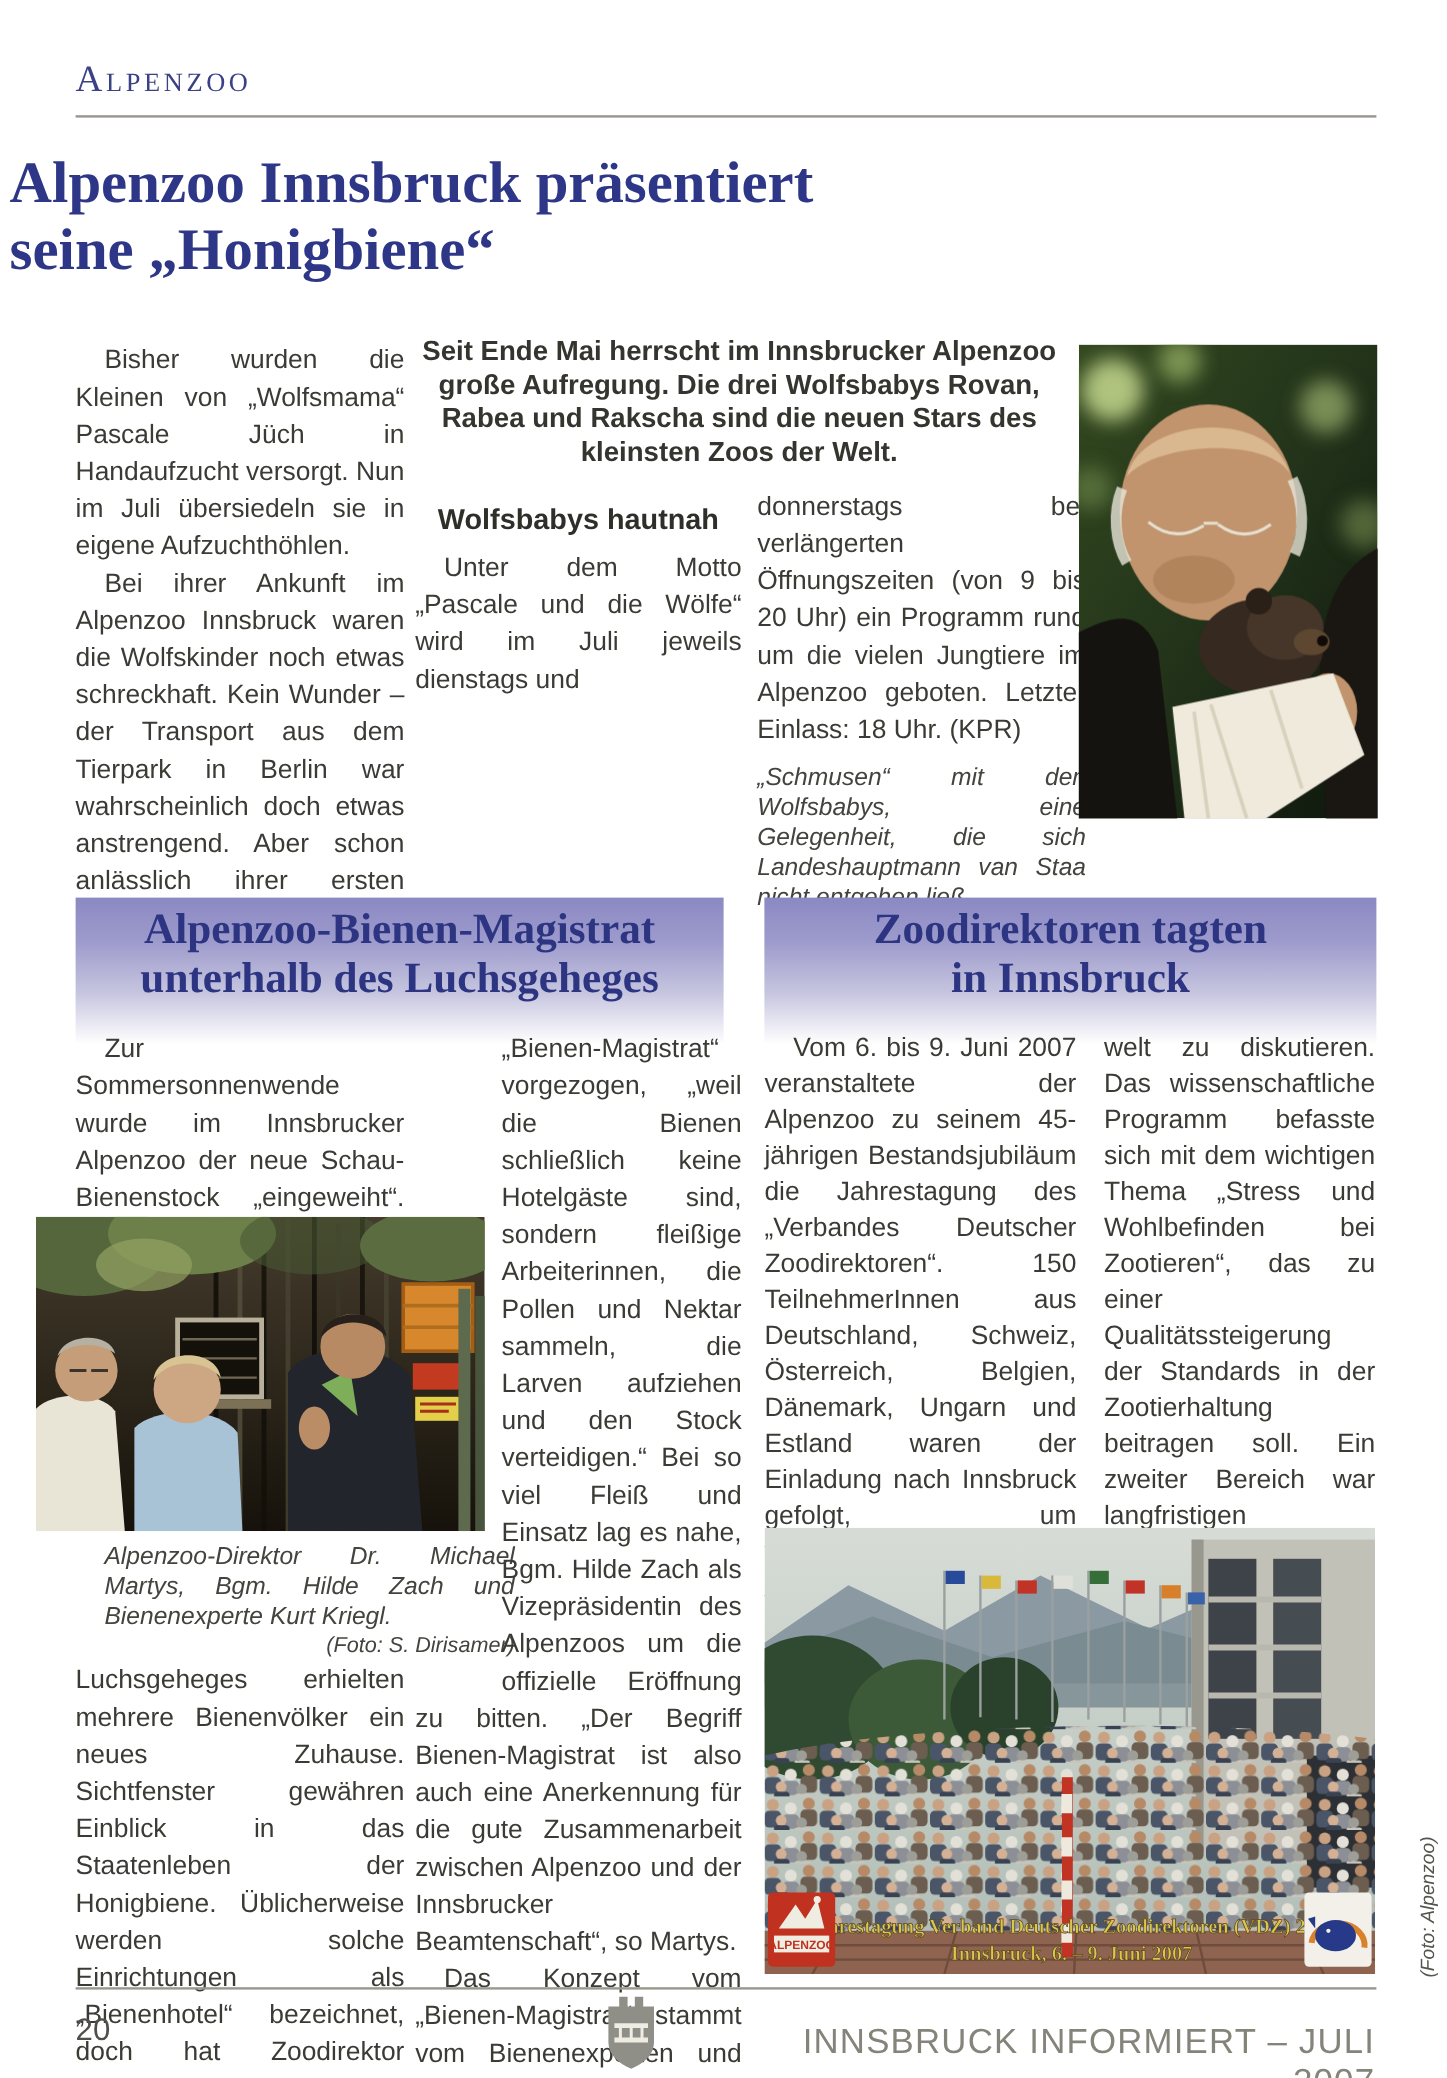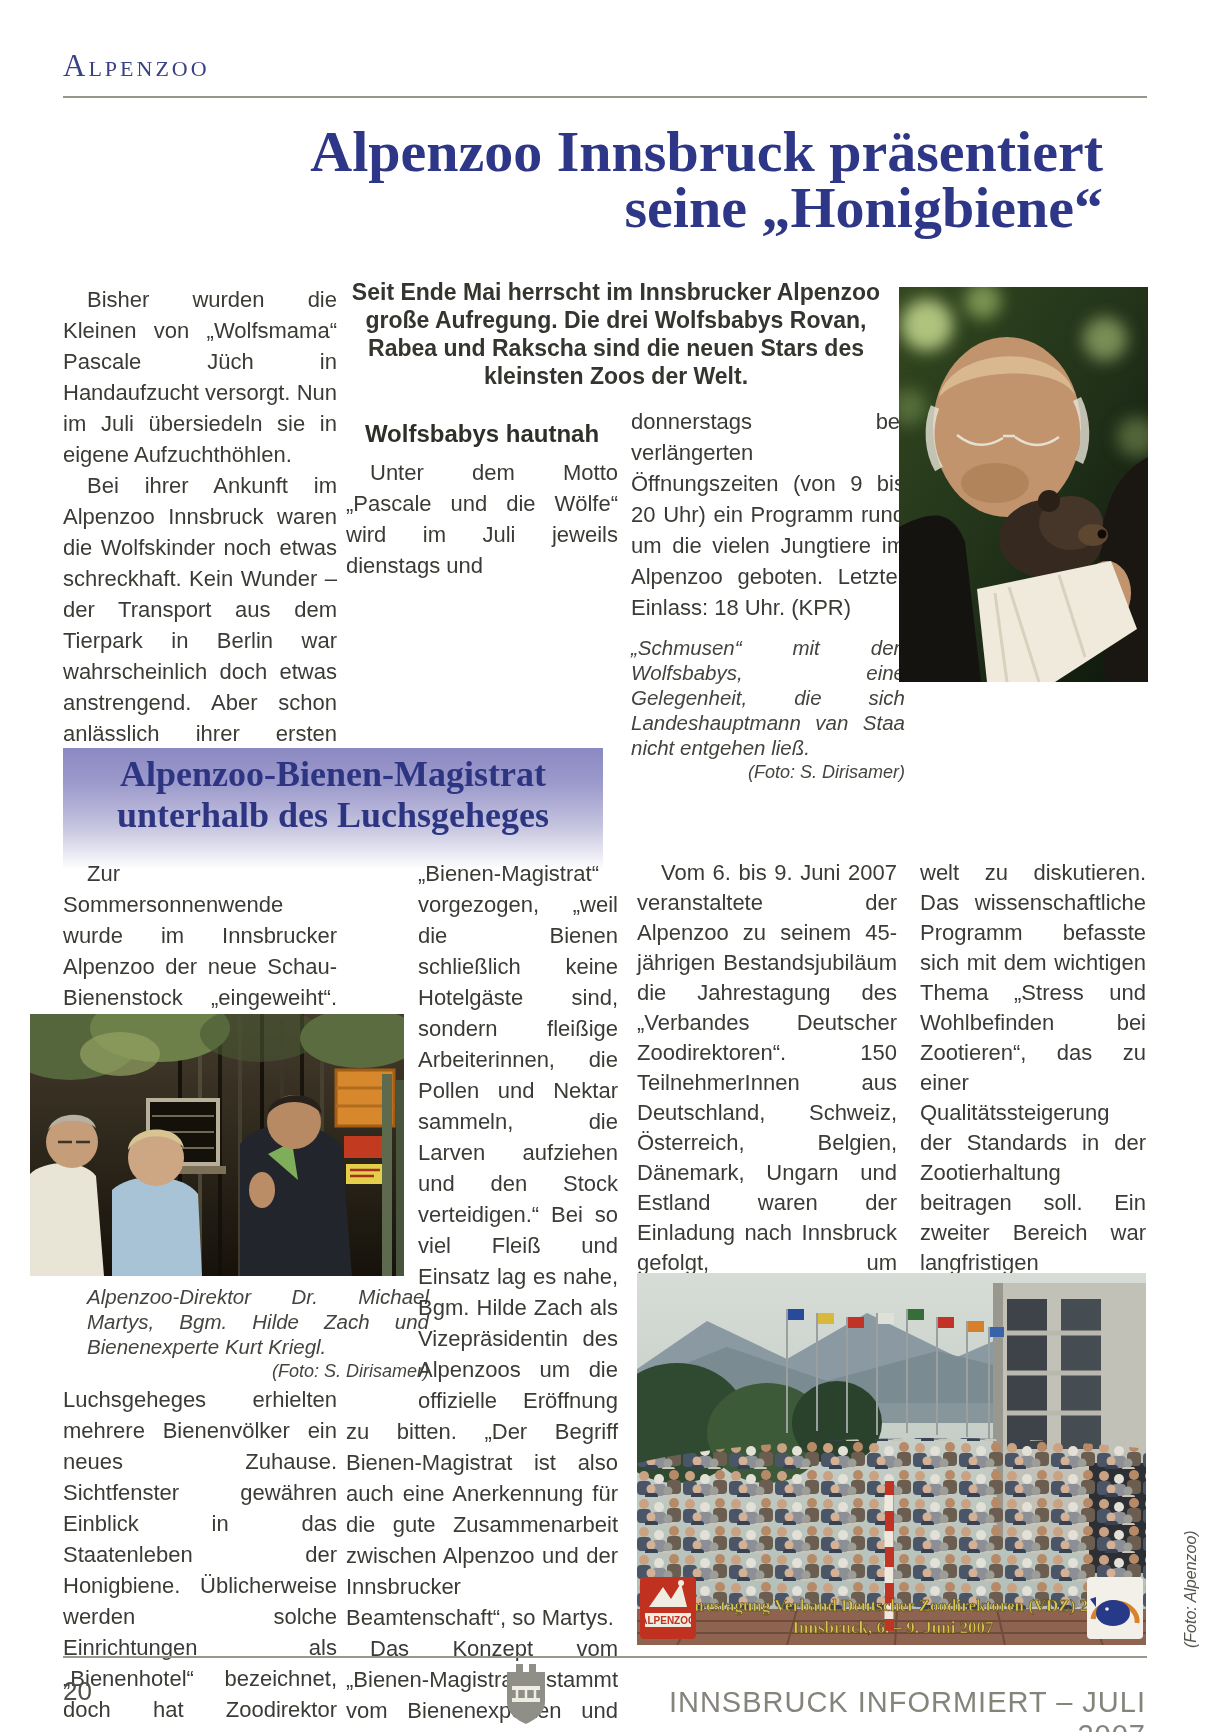--- a/index.html
+++ b/index.html
@@ -20,23 +20,23 @@
     font-family:"Liberation Serif", serif;
     font-variant:small-caps;font-size:31px;letter-spacing:3px;
     color:#3a4184;
   }
   .kicker-rule{
     position:absolute;left:63px;top:96px;width:1084px;height:2px;
     background:#98968c;
   }
   .main-title{
     position:absolute;left:8px;top:124px;width:1095px;
-    text-align:right;
+    text-align:left;
     font-family:"Liberation Serif", serif;font-weight:bold;
-    font-size:58px;line-height:56px;color:#2e3787;
+    font-size:49px;line-height:56px;color:#2e3787;
     margin:0;
   }
   
   .col{position:absolute;font-size:22px;line-height:31px;text-align:justify;color:#3b3b36;}
   .col p{margin:0;}
   .col p.indent{text-indent:24px;}
   .col p + p{margin-top:0;}
   .intro{
     position:absolute;left:328px;top:278px;width:576px;
     font-size:23px;line-height:28px;font-weight:bold;text-align:center;
@@ -157,20 +157,23 @@
 
       <ellipse cx="208" cy="306" rx="24" ry="32" fill="#c1946e"></ellipse>
 
       <path d="M78,302 L212,274 L238,342 L156,395 L88,395 Z" fill="#efeadb"></path>
       <path d="M110,300 L140,395 M160,288 L186,370 M96,306 L108,395" stroke="#d8d1be" stroke-width="3" fill="none"></path>
     </svg>
   </div>
 
   <div class="band band-left">
     <h2><span>Alpenzoo-Bienen-Magistrat</span><br><span>unterhalb des Luchsgeheges</span></h2>
+  </div>
+  <div class="band band-right">
+    <h2><span>Zoodirektoren tagten</span><br><span>in Innsbruck</span></h2>
   </div>
 
   <div class="col" style="left:63px;top:858px;width:274px;">
     <p class="indent">Zur Sommersonnenwende wurde im Innsbrucker Alpenzoo der neue Schau-Bienenstock „eingeweiht“. Am Weg unterhalb des</p>
   </div>
 
   <div class="photo photo-bees">
     <svg width="374" height="262" viewBox="0 0 374 262" xmlns="http://www.w3.org/2000/svg">
       <defs>
         <linearGradient id="bark" x1="0" y1="0" x2="0" y2="1">

